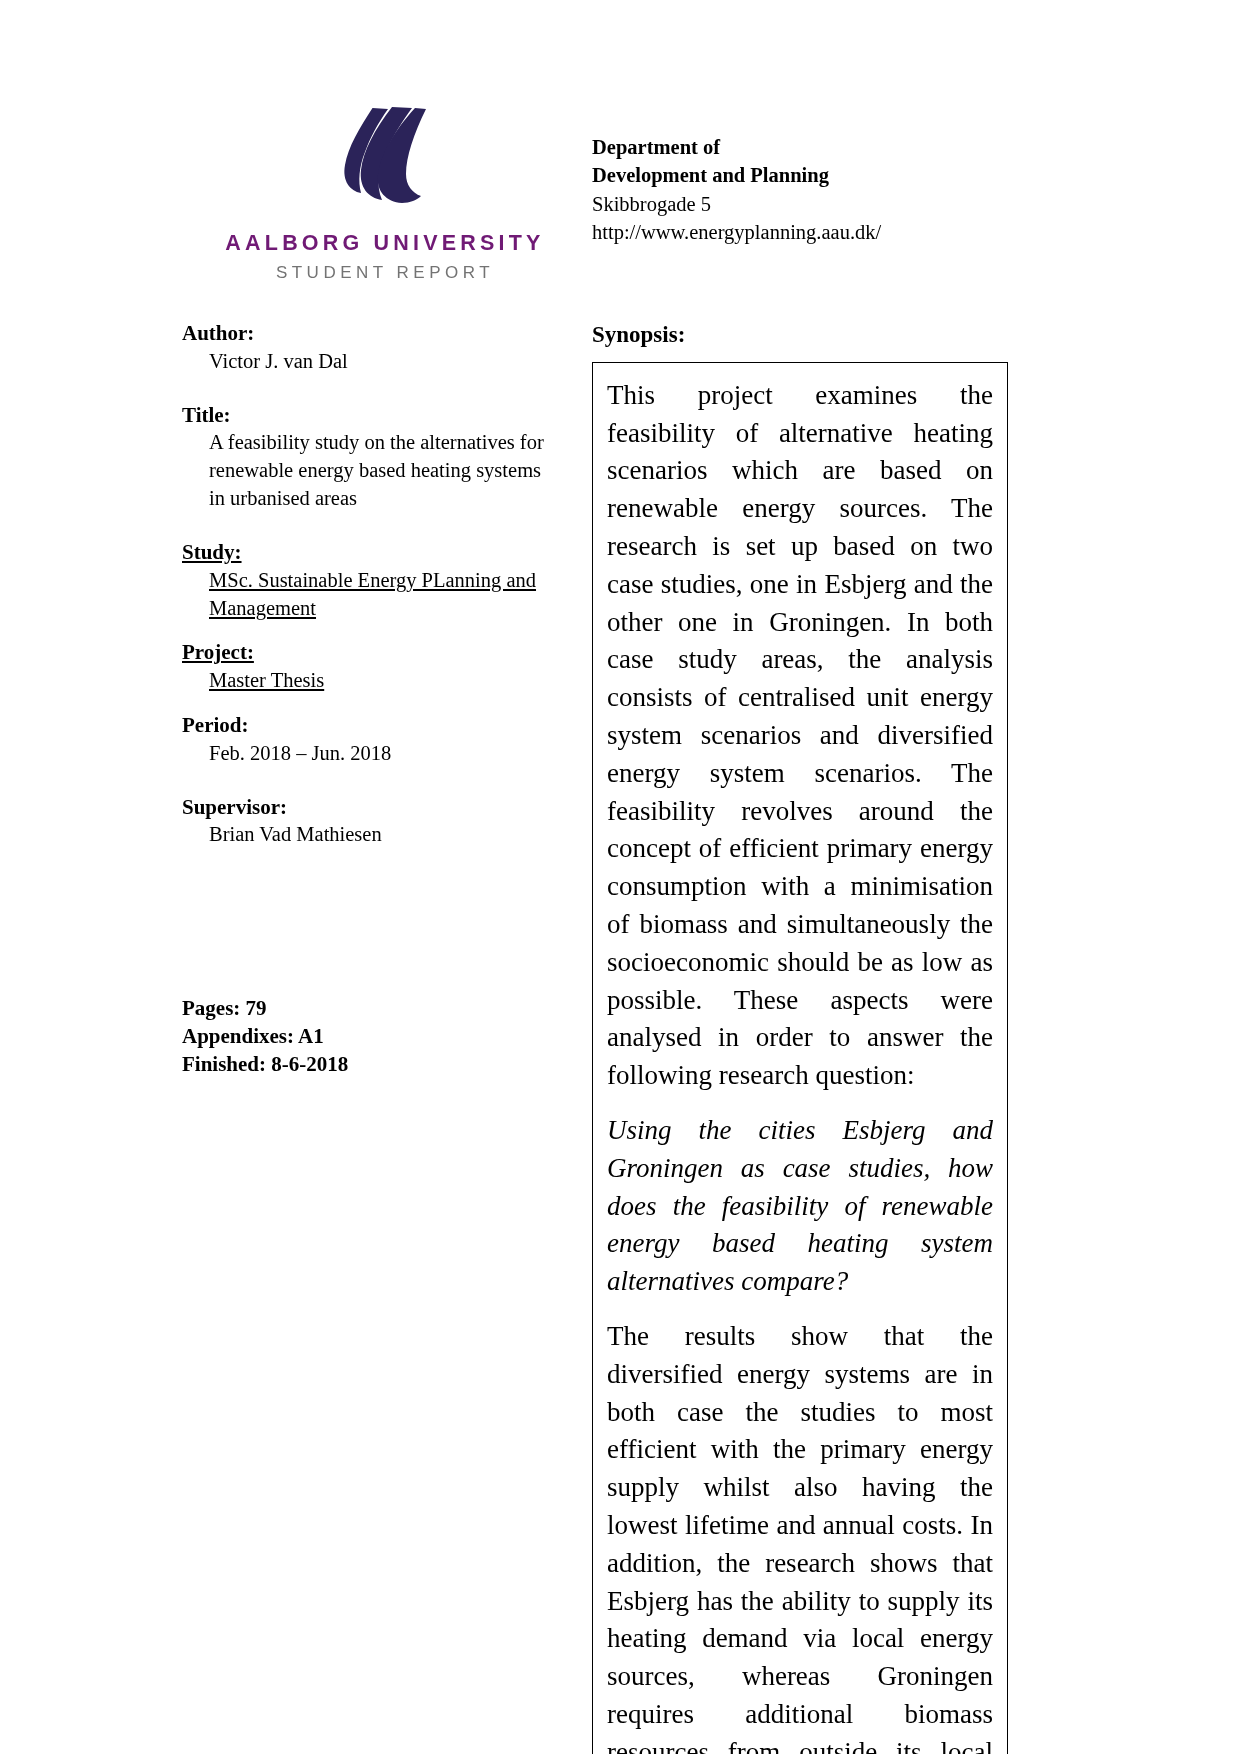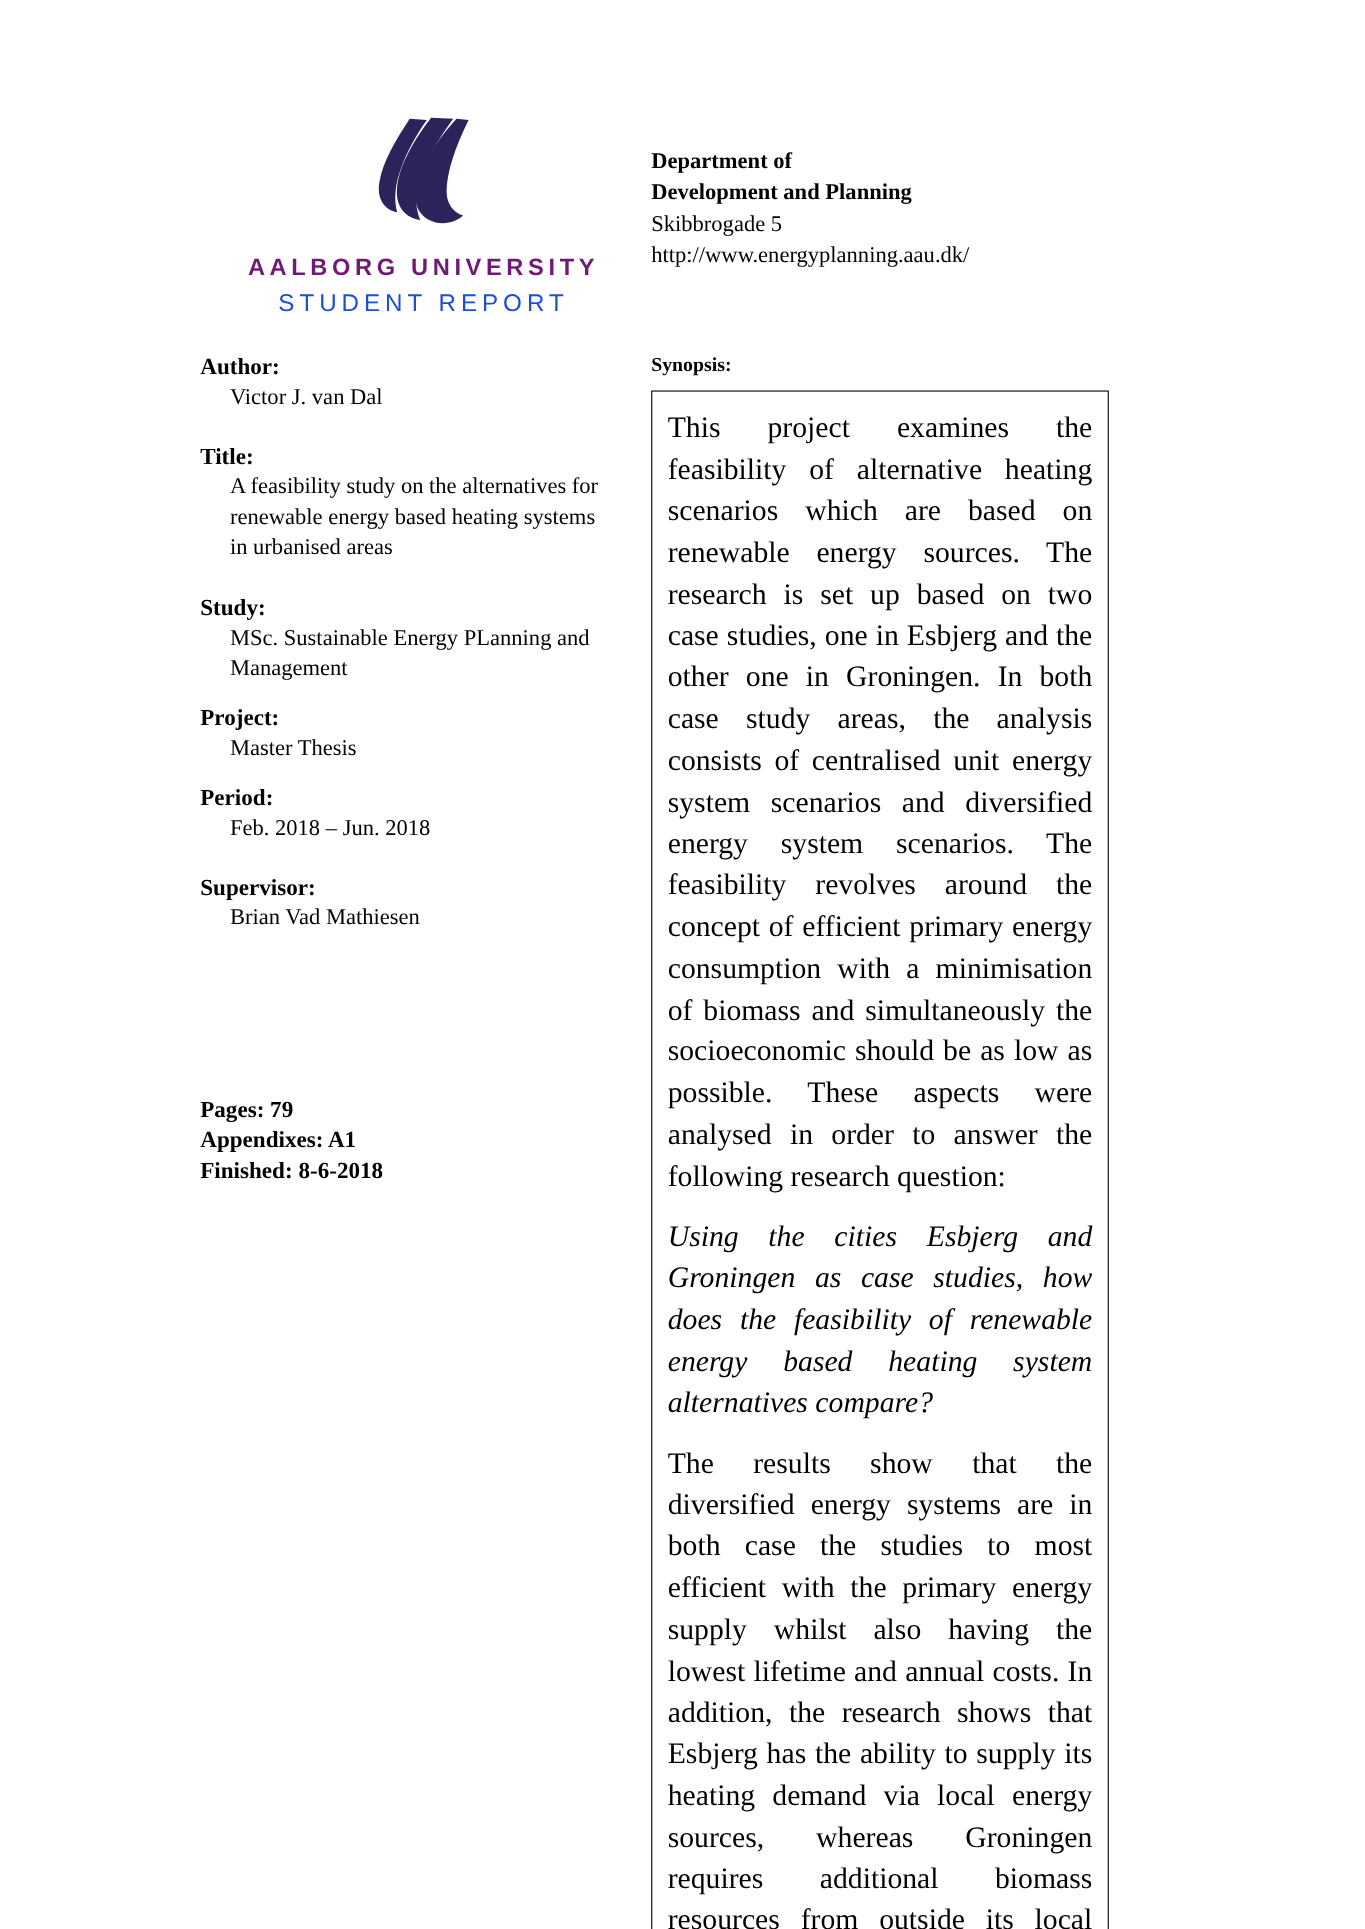--- a/index.html
+++ b/index.html
@@ -52,23 +52,23 @@
     font-weight: bold;
     font-size: 21.5px;
     letter-spacing: 4.2px;
     color: #701a75;
     line-height: 1.15;
   }
   .logo-sub {
     margin-top: 7px;
     font-family: "Liberation Sans", "DejaVu Sans", sans-serif;
     font-weight: normal;
-    font-size: 22px;
+    font-size: 17px;
     letter-spacing: 4.5px;
-    color: #1d4ed8;
+    color: #737373;
     line-height: 1.15;
   }
 
   .dept-block {
     position: absolute;
     left: 592px;
     top: 133px;
     width: 430px;
     font-size: 20.5px;
     line-height: 1.38;
@@ -86,42 +86,42 @@
   .meta-group { margin-bottom: 26px; }
   .meta-label {
     font-weight: bold;
     font-size: 21px;
     line-height: 1.32;
   }
   .meta-value {
     padding-left: 27px;
     line-height: 1.36;
   }
-  .meta-group.tight { margin-bottom: 17px; }
+  .meta-group.tight { margin-bottom: 17px; text-decoration: underline; }
 
   .counts {
     position: absolute;
     left: 182px;
     top: 995px;
     width: 370px;
     font-weight: bold;
     font-size: 21px;
     line-height: 1.33;
   }
 
   
   .synopsis-col {
     position: absolute;
     left: 592px;
     top: 320px;
     width: 416px;
   }
   .synopsis-title {
     font-weight: bold;
-    font-size: 18px;
+    font-size: 23px;
     line-height: 1.3;
     margin-bottom: 12px;
   }
   .synopsis-box {
     border: 1px solid #000000;
     padding: 14px 14px 16px 14px;
     box-sizing: border-box;
     width: 416px;
   }
   .syn-p {

